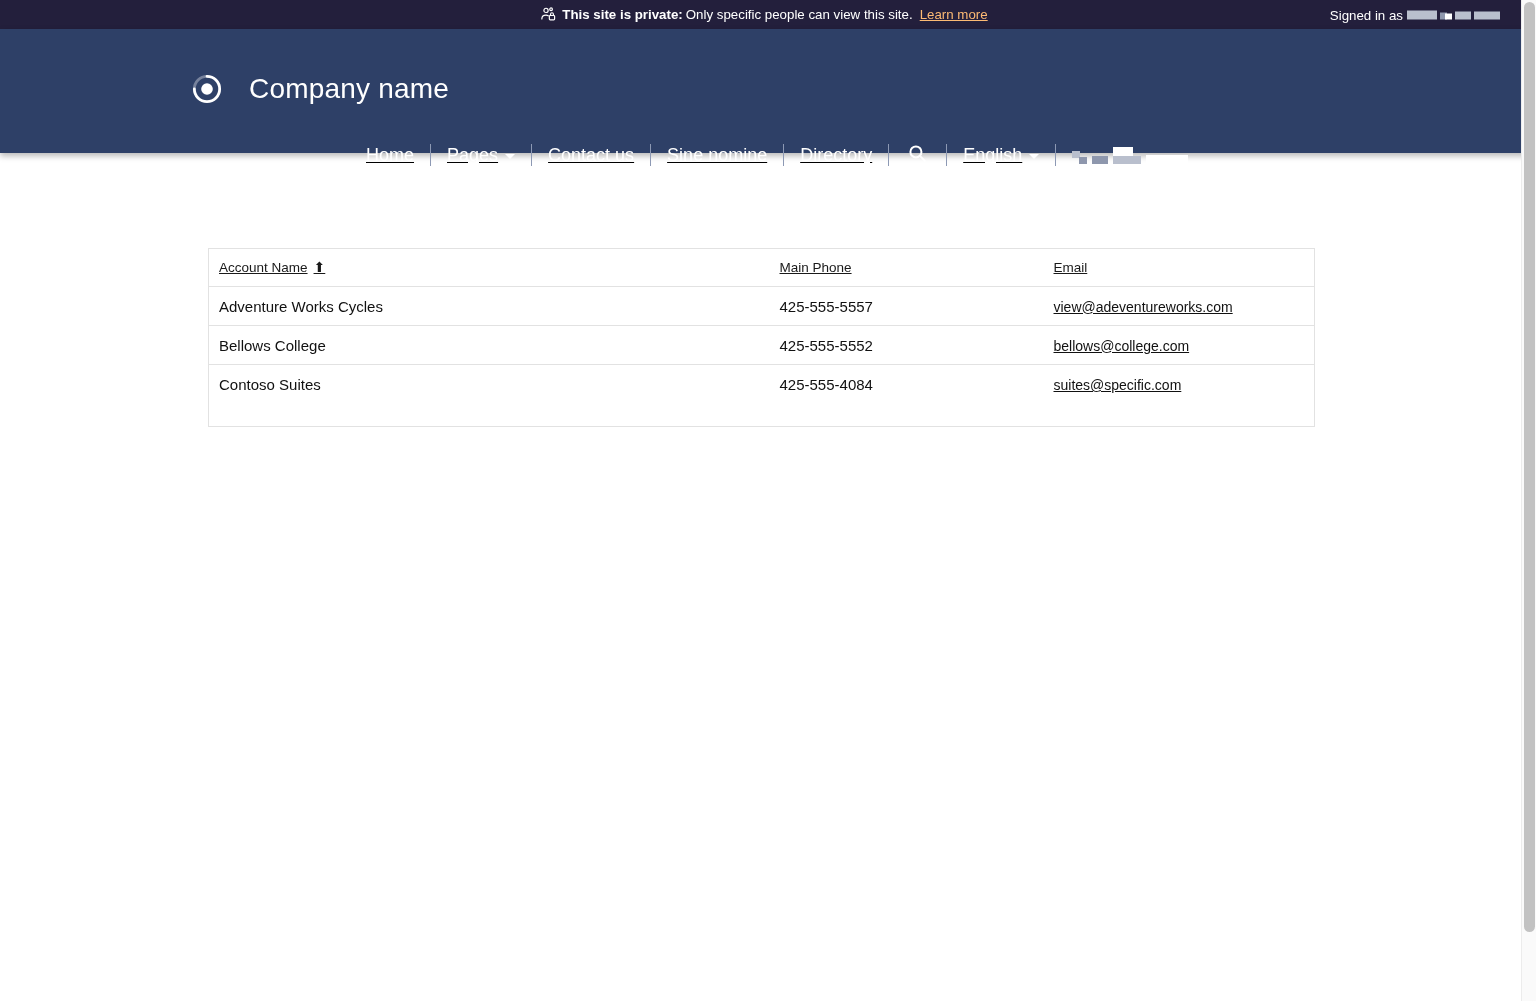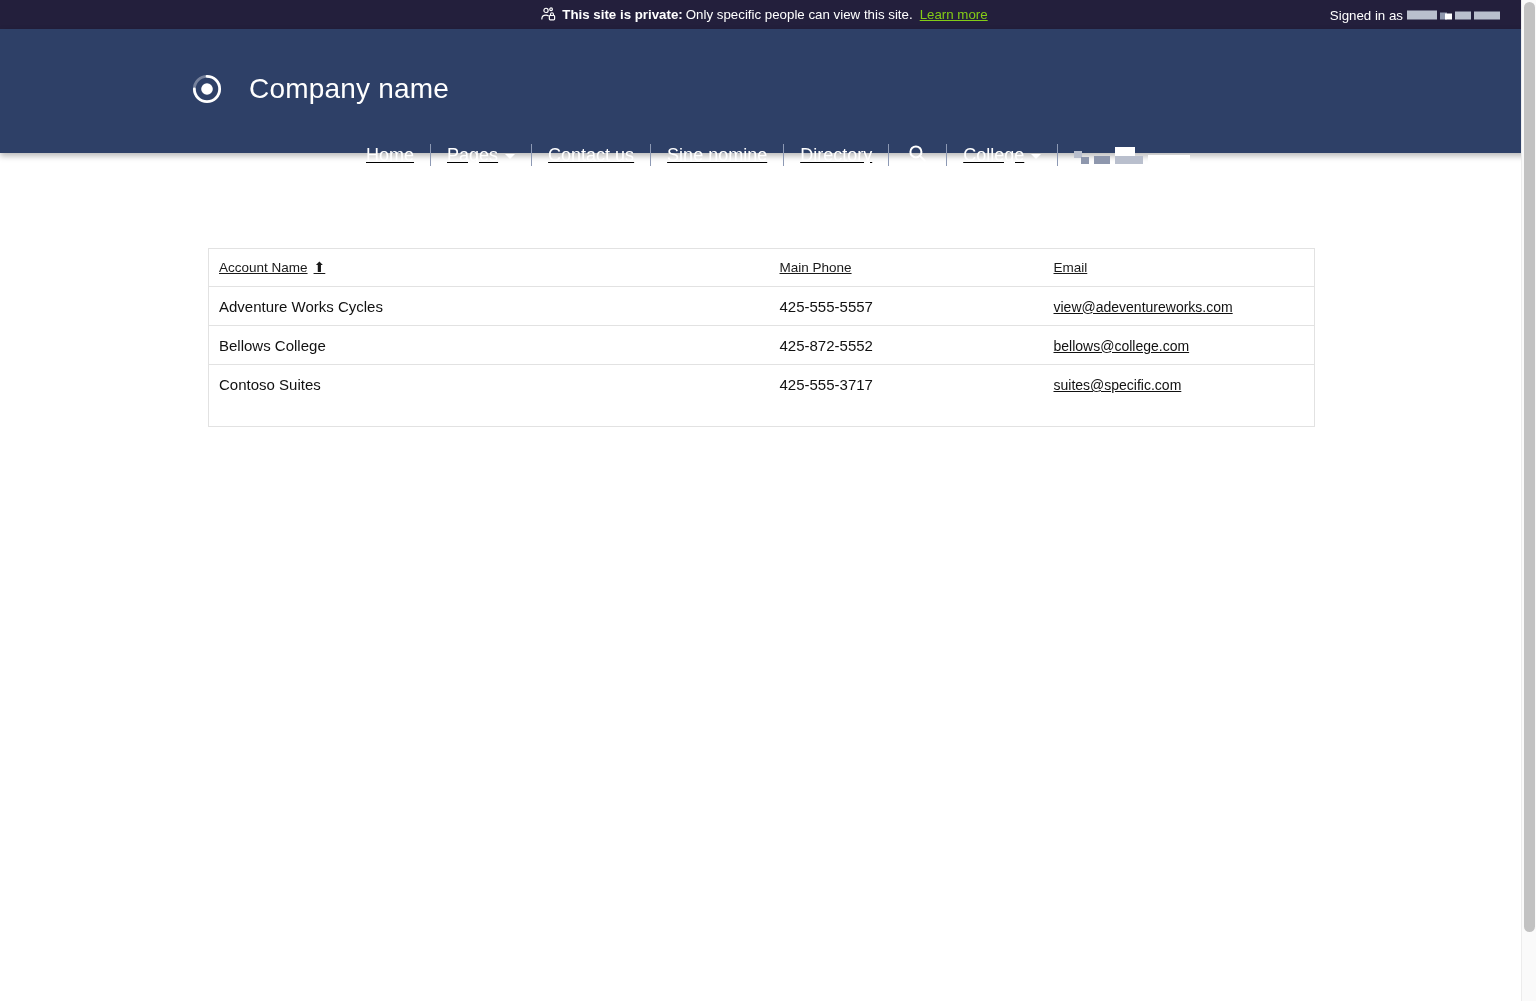--- a/index.html
+++ b/index.html
@@ -47,21 +47,21 @@
     font-size: 13.3px;
     white-space: nowrap;
   }
   .privacy-text {
     font-weight: normal;
     font-size: 13.3px;
     white-space: nowrap;
     margin-left: -2px;
   }
   .privacy-link {
-    color: #84cc16;
+    color: #fdba74;
     text-decoration: underline;
     font-size: 13.3px;
     white-space: nowrap;
     margin-left: 2px;
     cursor: pointer;
   }
   .signed-in {
     position: absolute;
     right: 36px;
     top: 50%;
@@ -326,21 +326,21 @@
       <span>
         <svg width="21" height="21" viewBox="0 0 24 24" fill="none" stroke="#ffffff" stroke-width="2.3" stroke-linecap="round">
           <circle cx="10.2" cy="10.2" r="6.3"></circle>
           <line x1="15" y1="15" x2="20.4" y2="20.4"></line>
         </svg>
       </span>
     </span>
     <span class="nav-sep"></span>
 
     <a class="nav-item" href="#">
-      <span>College</span>
+      <span>English</span>
       <span class="caret"></span>
     </a>
     <span class="nav-sep"></span>
 
     <span class="nav-user">
       <span style="display:inline-flex;align-items:flex-end;gap:5px;">
         <span style="display:inline-flex;flex-direction:column;align-items:flex-start;">
           <span class="redact mid" style="width:8px;height:7px;margin-left:0;"></span>
           <span class="redact dim" style="width:8px;height:7px;margin-left:7px;margin-top:-1px;"></span>
         </span>
@@ -381,28 +381,28 @@
       <tbody>
         <tr>
           <td class="name">Adventure Works Cycles</td>
           <td class="phone">425-555-5557</td>
           <td class="email">
             <a href="#">view@adeventureworks.com</a>
           </td>
         </tr>
         <tr>
           <td class="name">Bellows College</td>
-          <td class="phone">425-872-5552</td>
+          <td class="phone">425-555-5552</td>
           <td class="email">
             <a href="#">bellows@college.com</a>
           </td>
         </tr>
         <tr>
           <td class="name">Contoso Suites</td>
-          <td class="phone">425-555-3717</td>
+          <td class="phone">425-555-4084</td>
           <td class="email">
             <a href="#">suites@specific.com</a>
           </td>
         </tr>
       </tbody>
     </table>
   </div>
 </div>
 
 <div class="scrollbar-track">

